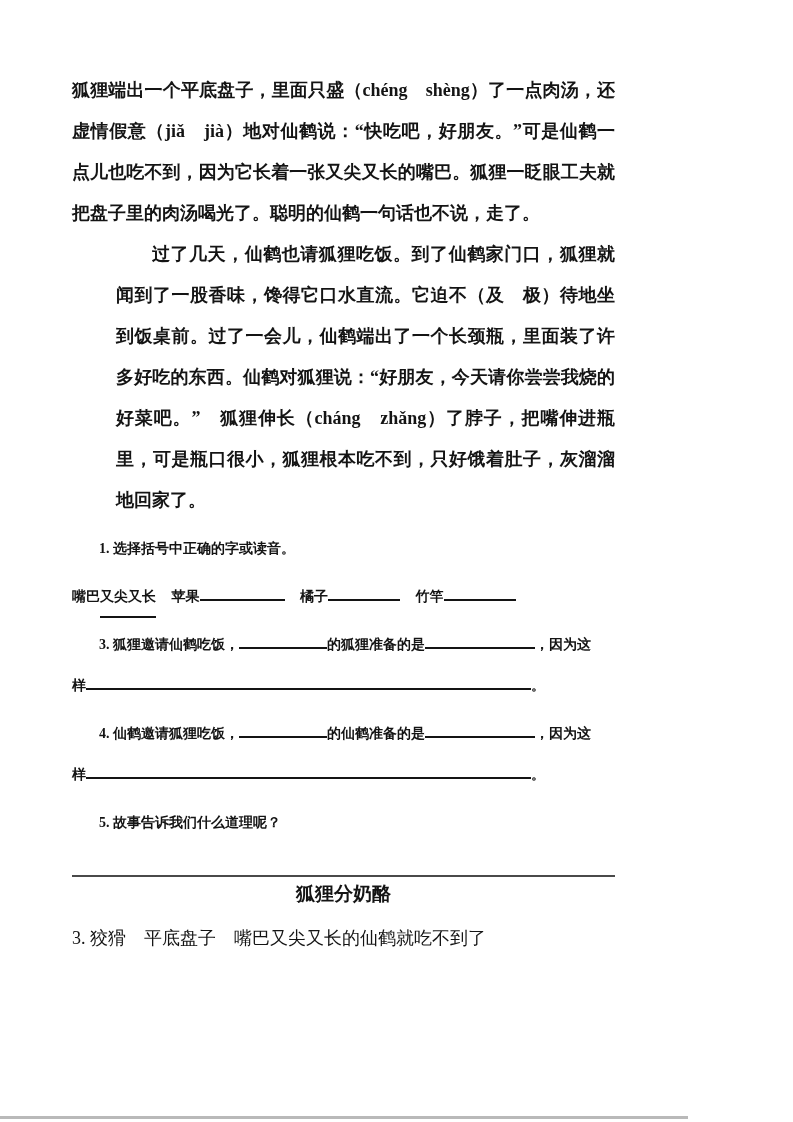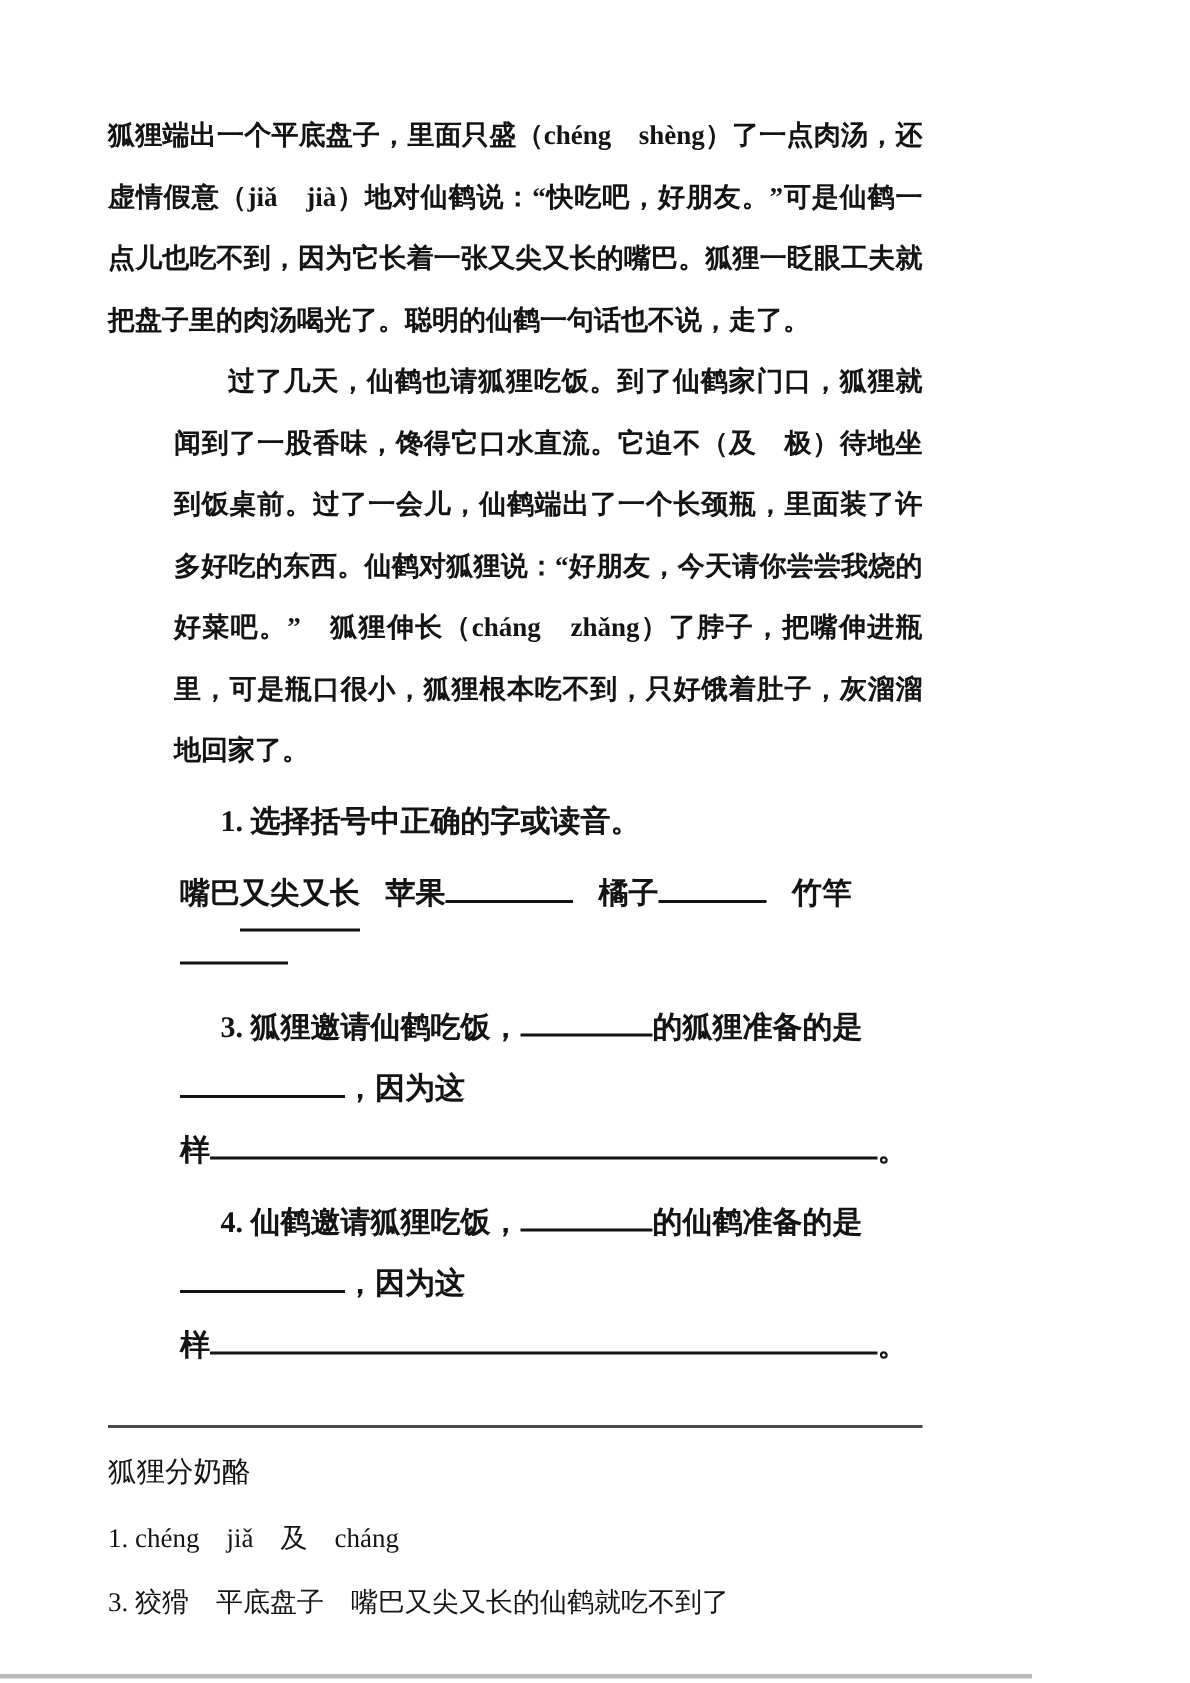--- a/index.html
+++ b/index.html
@@ -19,26 +19,25 @@
       color: #141414;
     }
     .story {
       font-size: 18px;
       line-height: 41px;
       font-weight: 700;
       text-align: justify;
     }
     .story.indent { text-indent: 2em; margin-left: 44px; }
     .question {
-      font-size: 20px;
+      font-size: 14px;
       line-height: 41px;
       font-weight: 700;
       margin-top: 7px;
       text-indent: 27px;
-      margin-left: 48px;
     }
     .question.noindent { text-indent: 0; }
     .blank {
       display: inline-block;
       border-bottom: 2px solid #141414;
       height: 4px;
     }
     .w85 { width: 85px; }
     .w72 { width: 72px; }
     .w88 { width: 88px; }
@@ -47,24 +46,24 @@
     .u { border-bottom: 2px solid #141414; padding-bottom: 12px; }
     .exgap { display: inline-block; width: 12px; }
     .divider {
       margin-top: 32px;
       border: none;
       border-top: 2px solid #4a4a4a;
       height: 0;
       width: 100%;
     }
     .answers-title {
-      margin-top: 16px;
-      text-align: left;
+      margin-top: 4px;
+      text-align: center;
       font-size: 19px;
-      font-weight: 400;
+      font-weight: 700;
     }
     .answer {
       margin-top: 19px;
       font-size: 18px;
       font-weight: 400;
       line-height: 1.35;
     }
     .page-edge {
       position: absolute;
       left: 0;
@@ -85,26 +84,26 @@
 
   <p class="question">1. 选择括号中正确的字或读音。</p>
 
 
   <p class="question noindent"><span>嘴巴</span><span class="u">又尖又长</span><span class="exgap"></span> <span>苹果</span><span class="blank w85"></span><span class="exgap"></span> <span>橘子</span><span class="blank w72"></span><span class="exgap"></span> <span>竹竿</span><span class="blank w72"></span></p>
 
   <p class="question"><span>3. 狐狸邀请仙鹤吃饭，</span><span class="blank w88"></span><span>的狐狸准备的是</span><span class="blank w110"></span><span>，因为这</span><br><span>样</span><span class="blank w445"></span><span>。</span></p>
 
   <p class="question"><span>4. 仙鹤邀请狐狸吃饭，</span><span class="blank w88"></span><span>的仙鹤准备的是</span><span class="blank w110"></span><span>，因为这</span><br><span>样</span><span class="blank w445"></span><span>。</span></p>
 
+  <p class="question">5. 故事告诉我们什么道理呢？</p>
 
   <hr class="divider">
 
   <p class="answers-title">狐狸分奶酪</p>
 
-  <p class="answer">1. chéng　jiǎ　及　cháng</p>
 
 
   <p class="answer">3. 狡猾　平底盘子　嘴巴又尖又长的仙鹤就吃不到了</p>
 
 
   <div class="page-edge"></div>
 
 </div>
 
 </body></html>

